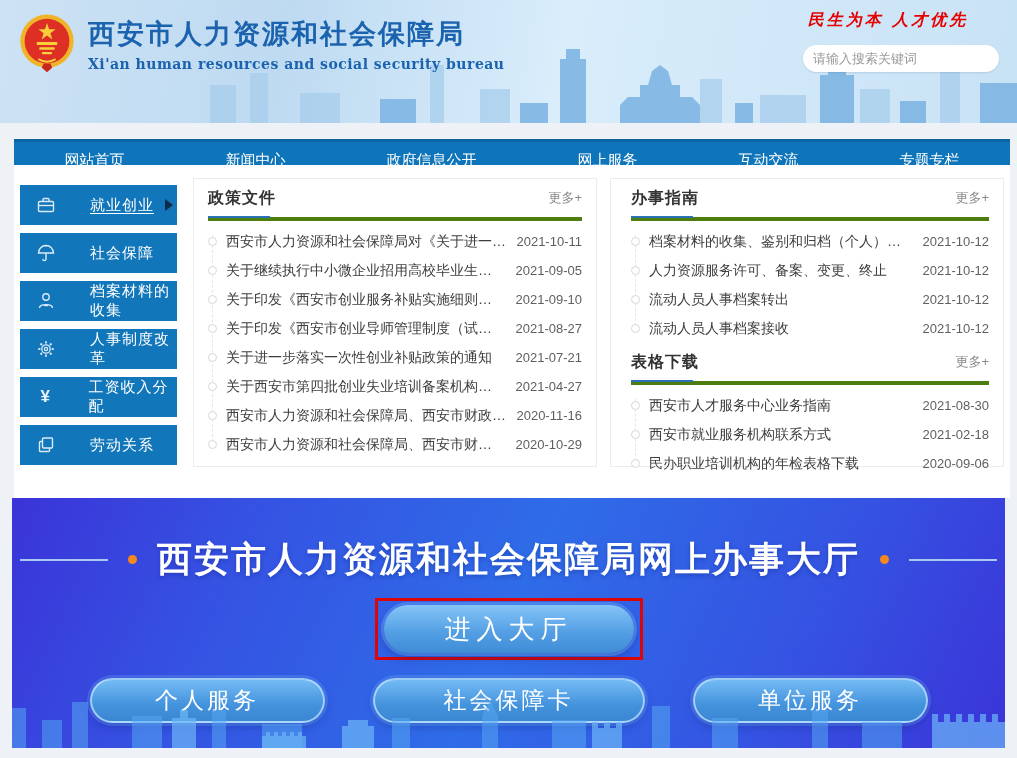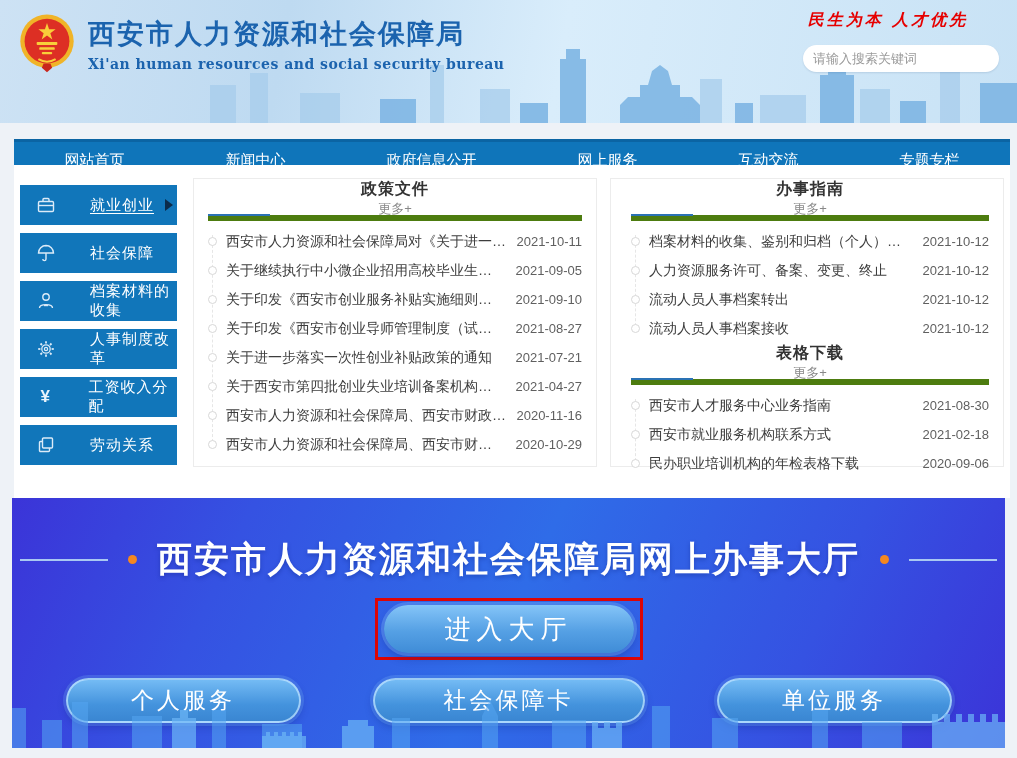--- a/index.html
+++ b/index.html
@@ -40,21 +40,21 @@
   .side-item.active .slabel { text-decoration:underline; text-underline-offset:3px; }
   .side-item.active::after { content:""; position:absolute; right:4px; top:50%; margin-top:-6px;
     border-left:8px solid #0b2b4a; border-top:6px solid transparent; border-bottom:6px solid transparent; }
   .yen-glyph { font-size:17px; font-weight:bold; width:20px; text-align:center; margin-right:14px; color:#eaf4fc; }
 
   .panel { position:absolute; top:178px; background:#fff; border:1px solid #ececec; padding:0 14px; }
   .panel-left { left:193px; width:404px; height:289px; }
   .panel-right { left:610px; width:394px; height:289px;padding-left:20px; }
 
   .sec-head { height:42px; display:flex; align-items:center; justify-content:space-between;
-    border-bottom:6px solid #4d7c0f; position:relative;flex-direction:column; }
+    border-bottom:4px solid #4d7c0f; position:relative; }
   .sec-title { font-size:16px; font-weight:bold; color:#333; letter-spacing:1px; }
   .sec-head::after { content:""; position:absolute; left:0; bottom:-1px; width:62px; height:2px; background:#2a72b4; }
   .sec-more { font-size:13px; color:#888; cursor:pointer; }
 
   .list { position:relative; padding-top:6px; }
   .list::before { content:""; position:absolute; left:4px; top:14px; bottom:12px; border-left:1px dashed #e6e6e6; }
   .row { display:flex; align-items:center; height:29px; cursor:pointer; position:relative; }
   .bullet { flex:none; width:9px; height:9px; border:1px solid #d8d8d8; border-radius:50%; background:#fff;
     margin-right:9px; position:relative; z-index:1; }
   .rt { flex:1; font-size:14px; color:#3d3d3d; white-space:nowrap; overflow:hidden; text-overflow:ellipsis; }
@@ -68,21 +68,21 @@
   .deco-line { width:88px; height:2px; background:#a9c8f2; }
   .deco-dot { width:9px; height:9px; border-radius:50%; background:#f5871f; }
   .banner-title { font-size:35px; font-weight:bold; color:#fff; letter-spacing:2px; white-space:nowrap;
     text-shadow:0 2px 4px rgba(10,30,120,.35); }
   .enter-wrap { position:absolute; top:100px; left:50%; transform:translateX(-50%);
     border:3px solid #dd0505; padding:4px 6px; }
   .enter-btn { width:250px; height:48px; border-radius:24px; border:none; cursor:pointer; color:#fff;
     font-size:26px; letter-spacing:6px; font-family:inherit;
     background:linear-gradient(180deg,#85c5f8 0%,#55a0e4 55%,#3f8cd7 100%);
     box-shadow:0 0 0 3px rgba(140,200,255,.30), 0 5px 10px rgba(0,25,110,.30); }
-  .pill-row { position:absolute; top:180px; left:0; width:100%; display:flex; justify-content:center; gap:72px; }
+  .pill-row { position:absolute; top:180px; left:0; width:100%; display:flex; justify-content:center; gap:48px; }
   .pill-btn { height:45px; border-radius:23px; border:2px solid rgba(190,225,255,.75); cursor:pointer; color:#fff;
     font-size:23px; letter-spacing:3px; font-family:inherit; padding:0 10px;
     background:linear-gradient(180deg,#74bbf4 0%,#4493dd 60%,#3a86d2 100%);
     box-shadow:0 0 0 3px rgba(120,185,250,.25), 0 4px 8px rgba(0,25,110,.28); }
   .pill-1,.pill-2 { width:235px; } .pill-3 { width:272px; }
   .skyline-banner { position:absolute; bottom:0; left:0; width:993px; height:58px; }
 </style>
 </head>
 <body>
 

